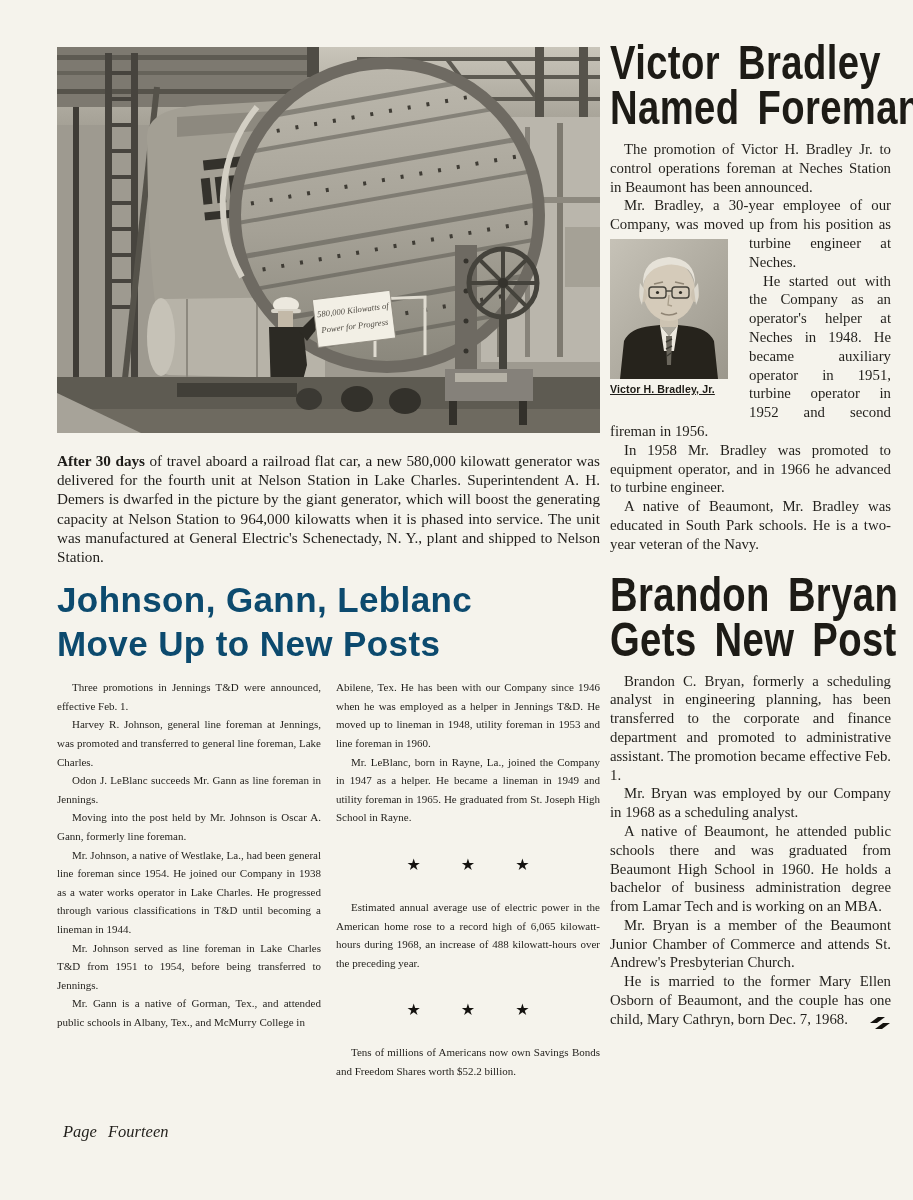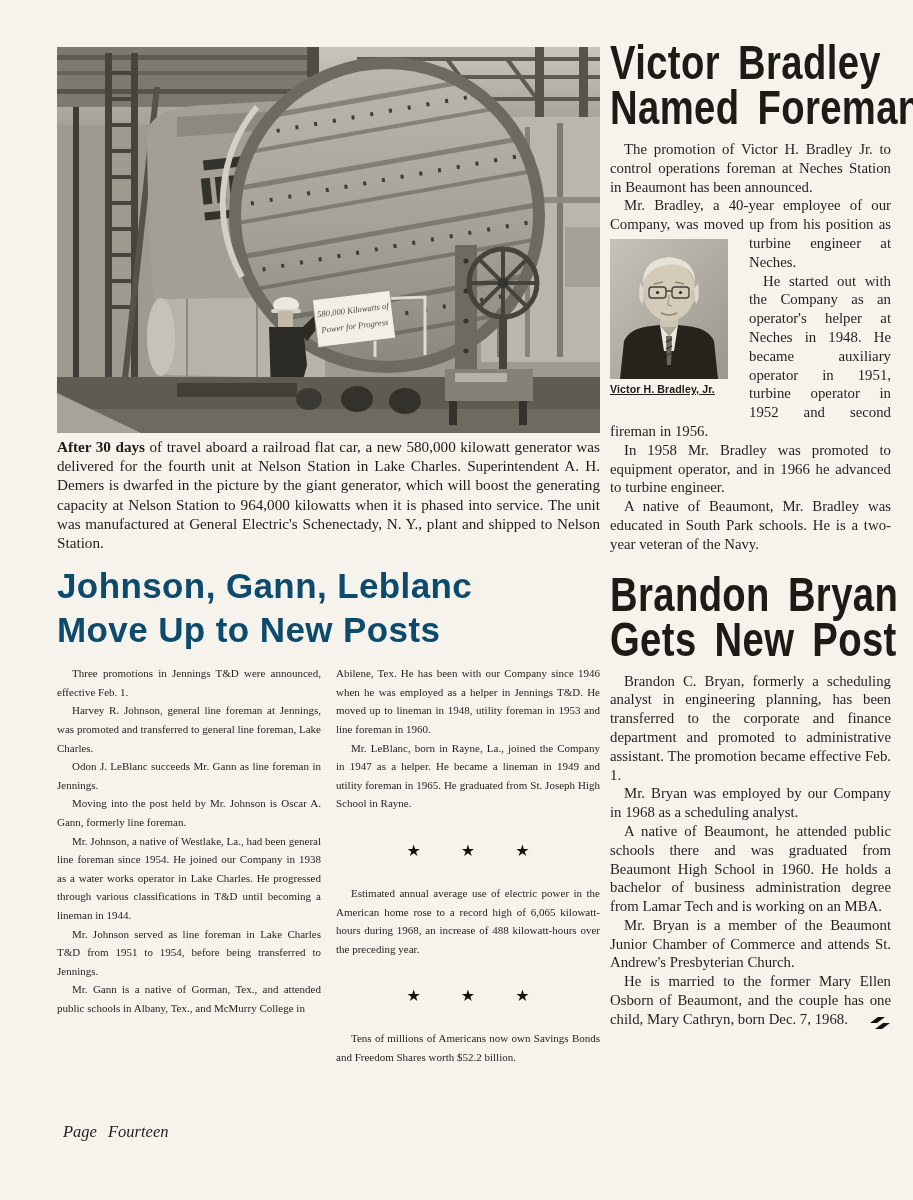--- a/index.html
+++ b/index.html
@@ -6,21 +6,21 @@
   html,body { background:#f5f3ec; }
   .page {
     position:relative; width:913px; height:1200px; margin:0 auto;
     background:#f5f3ec; overflow:hidden;
     font-family:"Liberation Serif", serif; color:#211f1b;
   }
   
   .photo-block { position:absolute; left:57px; top:47px; width:543px; }
   .main-photo { display:block; width:543px; height:386px; background:#9e9a90; }
   .caption {
-    margin-top:4px; font-size:15.2px; line-height:19.2px; text-align:justify;
+    margin-top:18px; font-size:15.2px; line-height:19.2px; text-align:justify;
     color:#1e1c19;
   }
   .caption b { font-weight:700; }
   .main-headline {
     margin-top:12px;
     font-family:"Liberation Sans", sans-serif; font-weight:700;
     font-size:35px; line-height:44px; letter-spacing:0.4px; color:#0c4a6e;
   }
   .columns { display:flex; gap:15px; margin-top:12px; }
   .col { width:264px; }
@@ -256,21 +256,21 @@
 
   <div class="right-rail">
 
     <h2 class="cond-headline">
       <span class="cond-line">Victor Bradley</span><br>
       <span class="cond-line">Named Foreman</span>
     </h2>
 
     <p class="rp">The promotion of Victor H. Bradley Jr. to control operations foreman at Neches Station in Beaumont has been announced.</p>
 
-    <p class="rp"><span>Mr. Bradley, a 40-year employee of our Company, was moved up from his </span><span class="portrait-wrap">
+    <p class="rp"><span>Mr. Bradley, a 30-year employee of our Company, was moved up from his </span><span class="portrait-wrap">
           <svg viewBox="0 0 118 140" xmlns="http://www.w3.org/2000/svg">
           <defs>
             <linearGradient id="pbg" x1="0" y1="0" x2="1" y2="1">
               <stop offset="0" stop-color="#c6c2b7"></stop>
                 <stop offset="1" stop-color="#9b978c"></stop>
             </linearGradient>
           </defs>
           <rect width="118" height="140" fill="url(#pbg)"></rect>
           <path d="M10 140 L14 102 Q20 89 41 87 L50 86 L59 97 L68 86 L77 87 Q98 89 104 102 L108 140 Z" fill="#26231c"></path>
           <polygon points="50,86 59,97 68,86 64,112 54,112" fill="#ece8de"></polygon>

